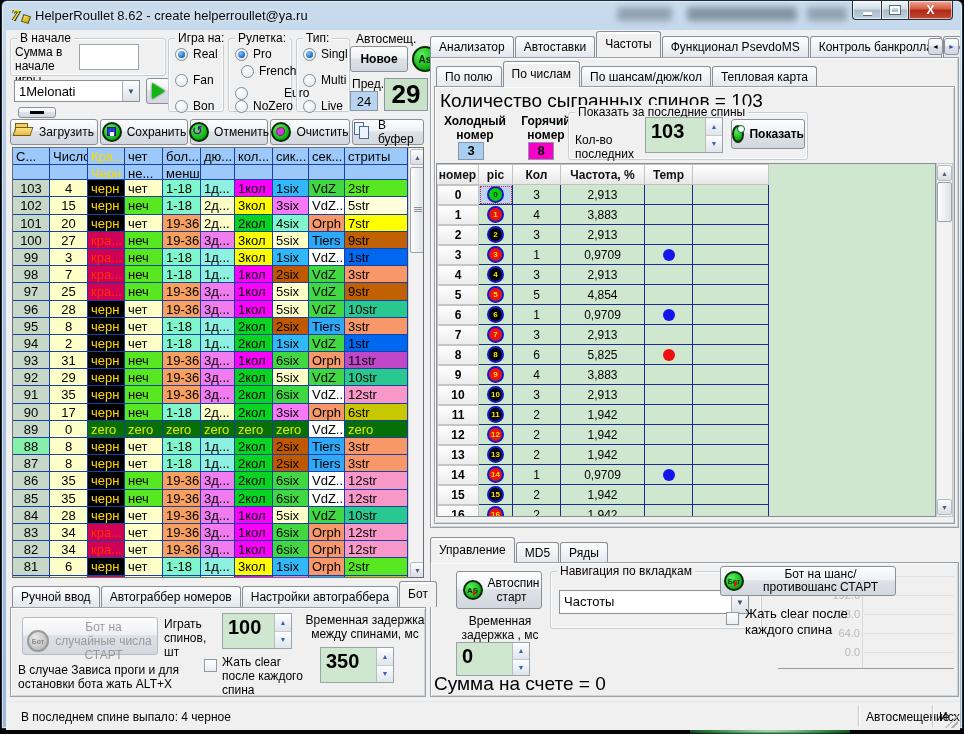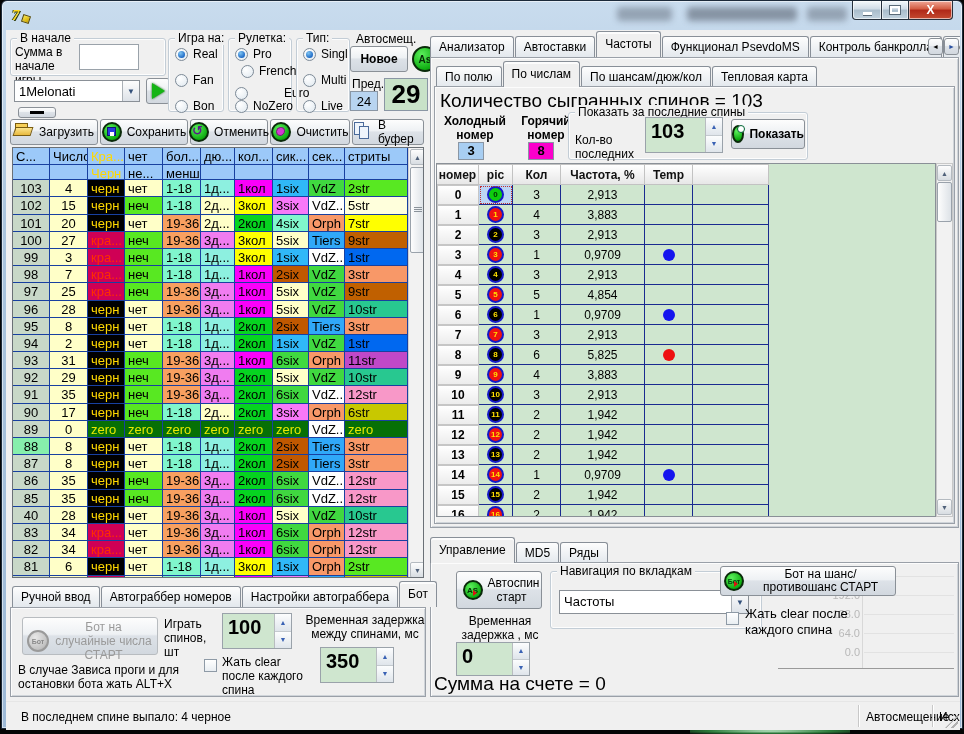--- a/index.html
+++ b/index.html
@@ -133,20 +133,21 @@
 
 <div class="screen">
   <div class="glow"></div>
 
   <div class="window">
     <div class="titlebar">
       <div class="blur-blob" style="left:615px;width:55px"></div>
       <div class="blur-blob" style="left:685px;width:110px;opacity:.7"></div>
       <div class="blur-blob" style="left:805px;width:40px"></div>
       <span class="appicon">7</span>
+      <span class="title-text">HelperRoullet 8.62 - create helperroullet@ya.ru</span>
       <div class="win-btns">
         <div class="wb wb-min">
             <i></i>
           </div>
         <div class="wb wb-max">
             <i></i>
           </div>
         <div class="wb wb-close">X</div>
       </div>
     </div>
@@ -509,21 +510,21 @@
               <div class="scell " style="width: 37px; background: rgb(0, 0, 0); color: rgb(255, 216, 0);">черн</div>
               <div class="scell " style="width: 38px; background: rgb(88, 232, 34); color: rgb(0, 0, 0);">неч</div>
               <div class="scell " style="width: 38px; background: rgb(248, 160, 96); color: rgb(0, 0, 0);">19-36</div>
               <div class="scell " style="width: 34px; background: rgb(240, 124, 240); color: rgb(0, 0, 0);">3д...</div>
               <div class="scell " style="width: 38px; background: rgb(6, 212, 32); color: rgb(0, 0, 0);">2кол</div>
               <div class="scell " style="width: 36px; background: rgb(64, 216, 64); color: rgb(0, 0, 0);">6six</div>
               <div class="scell " style="width: 36px; background: rgb(255, 255, 255); color: rgb(0, 0, 0);">VdZ...</div>
               <div class="scell " style="width: 63px; background: rgb(248, 152, 200); color: rgb(0, 0, 0);">12str</div>
             </div>
             <div class="srow">
-              <div class="scell ctr" style="width: 37px; background: rgb(200, 216, 200); color: rgb(0, 0, 0);">40</div>
+              <div class="scell ctr" style="width: 37px; background: rgb(200, 216, 200); color: rgb(0, 0, 0);">84</div>
               <div class="scell ctr" style="width: 38px; background: rgb(255, 255, 200); color: rgb(0, 0, 0);">28</div>
               <div class="scell " style="width: 37px; background: rgb(0, 0, 0); color: rgb(255, 216, 0);">черн</div>
               <div class="scell " style="width: 38px; background: rgb(255, 255, 200); color: rgb(0, 0, 0);">чет</div>
               <div class="scell " style="width: 38px; background: rgb(248, 160, 96); color: rgb(0, 0, 0);">19-36</div>
               <div class="scell " style="width: 34px; background: rgb(240, 124, 240); color: rgb(0, 0, 0);">3д...</div>
               <div class="scell " style="width: 38px; background: rgb(251, 0, 251); color: rgb(0, 0, 0);">1кол</div>
               <div class="scell " style="width: 36px; background: rgb(255, 255, 200); color: rgb(0, 0, 0);">5six</div>
               <div class="scell " style="width: 36px; background: rgb(64, 216, 64); color: rgb(0, 0, 0);">VdZ</div>
               <div class="scell " style="width: 63px; background: rgb(40, 200, 144); color: rgb(0, 0, 0);">10str</div>
             </div>

